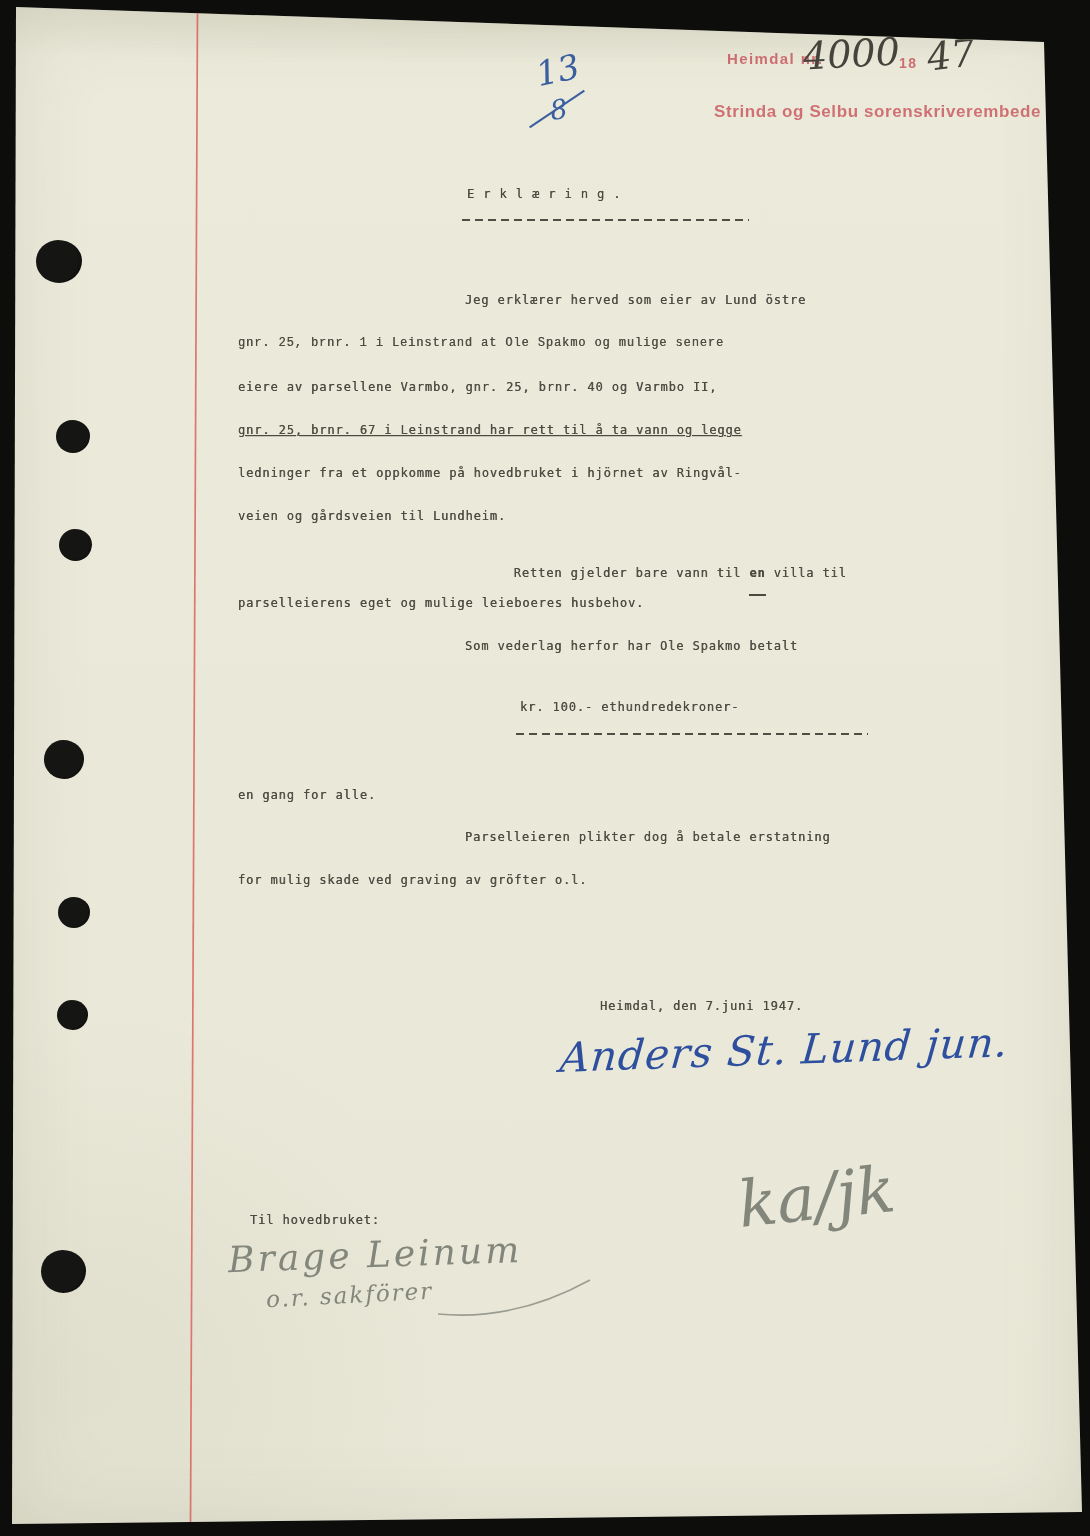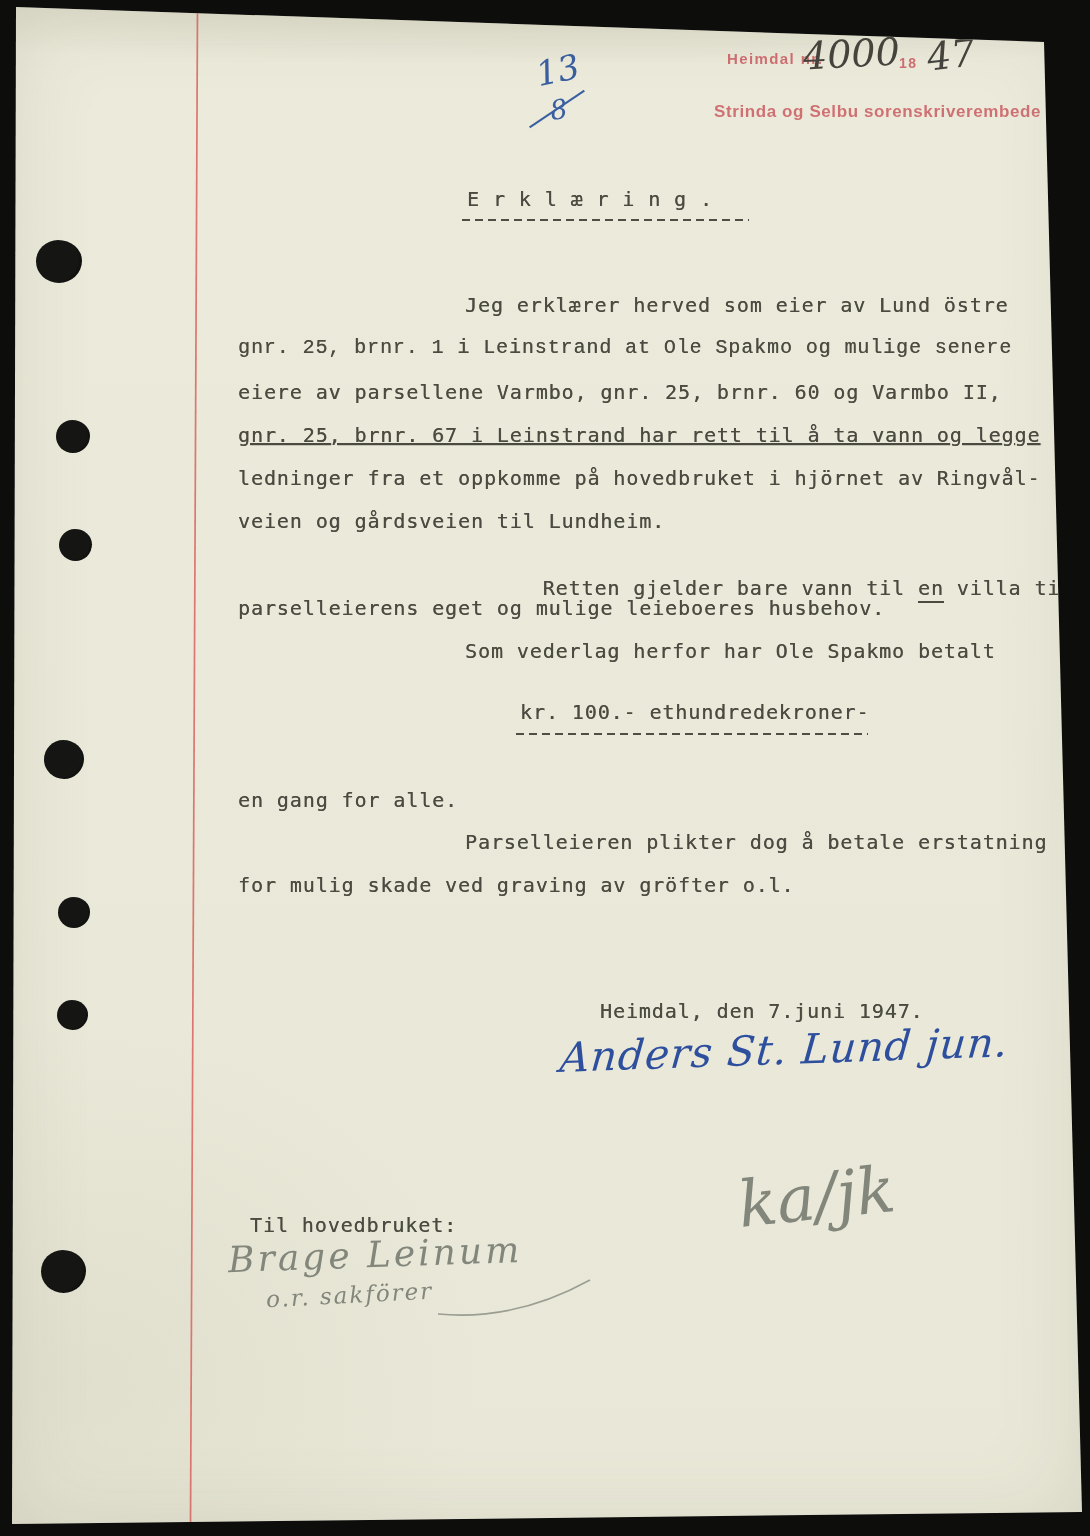--- a/index.html
+++ b/index.html
@@ -7,23 +7,23 @@
         font-family:"DejaVu Sans Mono",monospace;}
   
   #paper{position:absolute;left:0;top:0;width:1090px;height:1536px;
          clip-path:polygon(16px 7px,1044px 42px,1082px 1512px,12px 1524px);
          background:
            radial-gradient(130% 6% at 55% 0%, rgba(170,168,138,.30), rgba(170,168,138,0) 70%),
            radial-gradient(60% 40% at 8% 90%, rgba(160,158,130,.12), rgba(160,158,130,0) 60%),
            linear-gradient(#ebeadb,#e9e8d8);}
   #paper::after{content:"";position:absolute;inset:0;box-shadow:inset 0 0 90px rgba(120,115,88,.20);}
   
-  .typed{position:absolute;font-size:20px;letter-spacing:.9px;color:#4b4a41;white-space:pre;
+  .typed{position:absolute;font-size:12px;letter-spacing:.9px;color:#4b4a41;white-space:pre;
          text-shadow:.3px .3px .6px rgba(70,68,58,.75);}
-  .u-en{border-bottom:2px solid #4b4a41;padding-bottom:1px;}
+  .u-en{border-bottom:2px solid #4b4a41;padding-bottom:14px;font-weight:bold;}
   .dashline{position:absolute;height:2.4px;
             background:repeating-linear-gradient(90deg,#4f4e45 0 8px,transparent 8px 13px);}
   
   .redline{position:absolute;pointer-events:none;}
   .stamp{position:absolute;color:#c9545a;font-family:"Liberation Sans",sans-serif;
          filter:blur(.4px);}
   .stamp-sm{font-size:15px;font-weight:bold;letter-spacing:1.4px;opacity:.82;}
   .stamp-office{font-size:17px;font-weight:bold;letter-spacing:.6px;opacity:.80;}
   
   .hw{position:absolute;font-family:"DejaVu Serif",serif;font-style:italic;white-space:pre;}
@@ -55,21 +55,21 @@
       <span class="hw hw-blue" style="left:14px;top:0px;font-size:34px;color:#3a5fa0;transform:rotate(-12deg);">13</span>
       <div style="position:absolute;left:2px;top:58px;width:66px;border-top:2.6px solid #3a5fa0;transform:rotate(-34deg);"></div>
       <span class="hw hw-blue" style="left:28px;top:44px;font-size:27px;color:#3a5fa0;transform:rotate(-8deg);">8</span>
     </div>
 
     <div class="typed" style="left:467px;top:187px;">E r k l æ r i n g .</div>
     <div class="dashline" style="left:462px;top:219px;width:287px;"></div>
 
     <div class="typed" style="left:465px;top:293px;">Jeg erklærer herved som eier av Lund östre</div>
     <div class="typed" style="left:238px;top:336px;font-family:Liberation Mono, monospace;">gnr. 25, brnr. 1 i Leinstrand at Ole Spakmo og mulige senere</div>
-    <div class="typed" style="left:238px;top:380px;">eiere av parsellene Varmbo, gnr. 25, brnr. 60 og Varmbo II,</div>
+    <div class="typed" style="left:238px;top:380px;">eiere av parsellene Varmbo, gnr. 25, brnr. 40 og Varmbo II,</div>
     <div class="typed" style="left:238px;top:423px;text-decoration:underline;">gnr. 25, brnr. 67 i Leinstrand har rett til å ta vann og legge</div>
     <div class="typed" style="left:238px;top:466px;">ledninger fra et oppkomme på hovedbruket i hjörnet av Ringvål-</div>
     <div class="typed" style="left:238px;top:509px;">veien og gårdsveien til Lundheim.</div>
     <div class="typed" style="left:465px;top:552px;">
       <span>Retten gjelder bare vann til </span><span class="u-en">en</span><span> villa til</span>
     </div>
     <div class="typed" style="left:238px;top:596px;">parselleierens eget og mulige leieboeres husbehov.</div>
     <div class="typed" style="left:465px;top:639px;">Som vederlag herfor har Ole Spakmo betalt</div>
 
     <div class="typed" style="left:520px;top:700px;">kr. 100.- ethundredekroner-</div>

